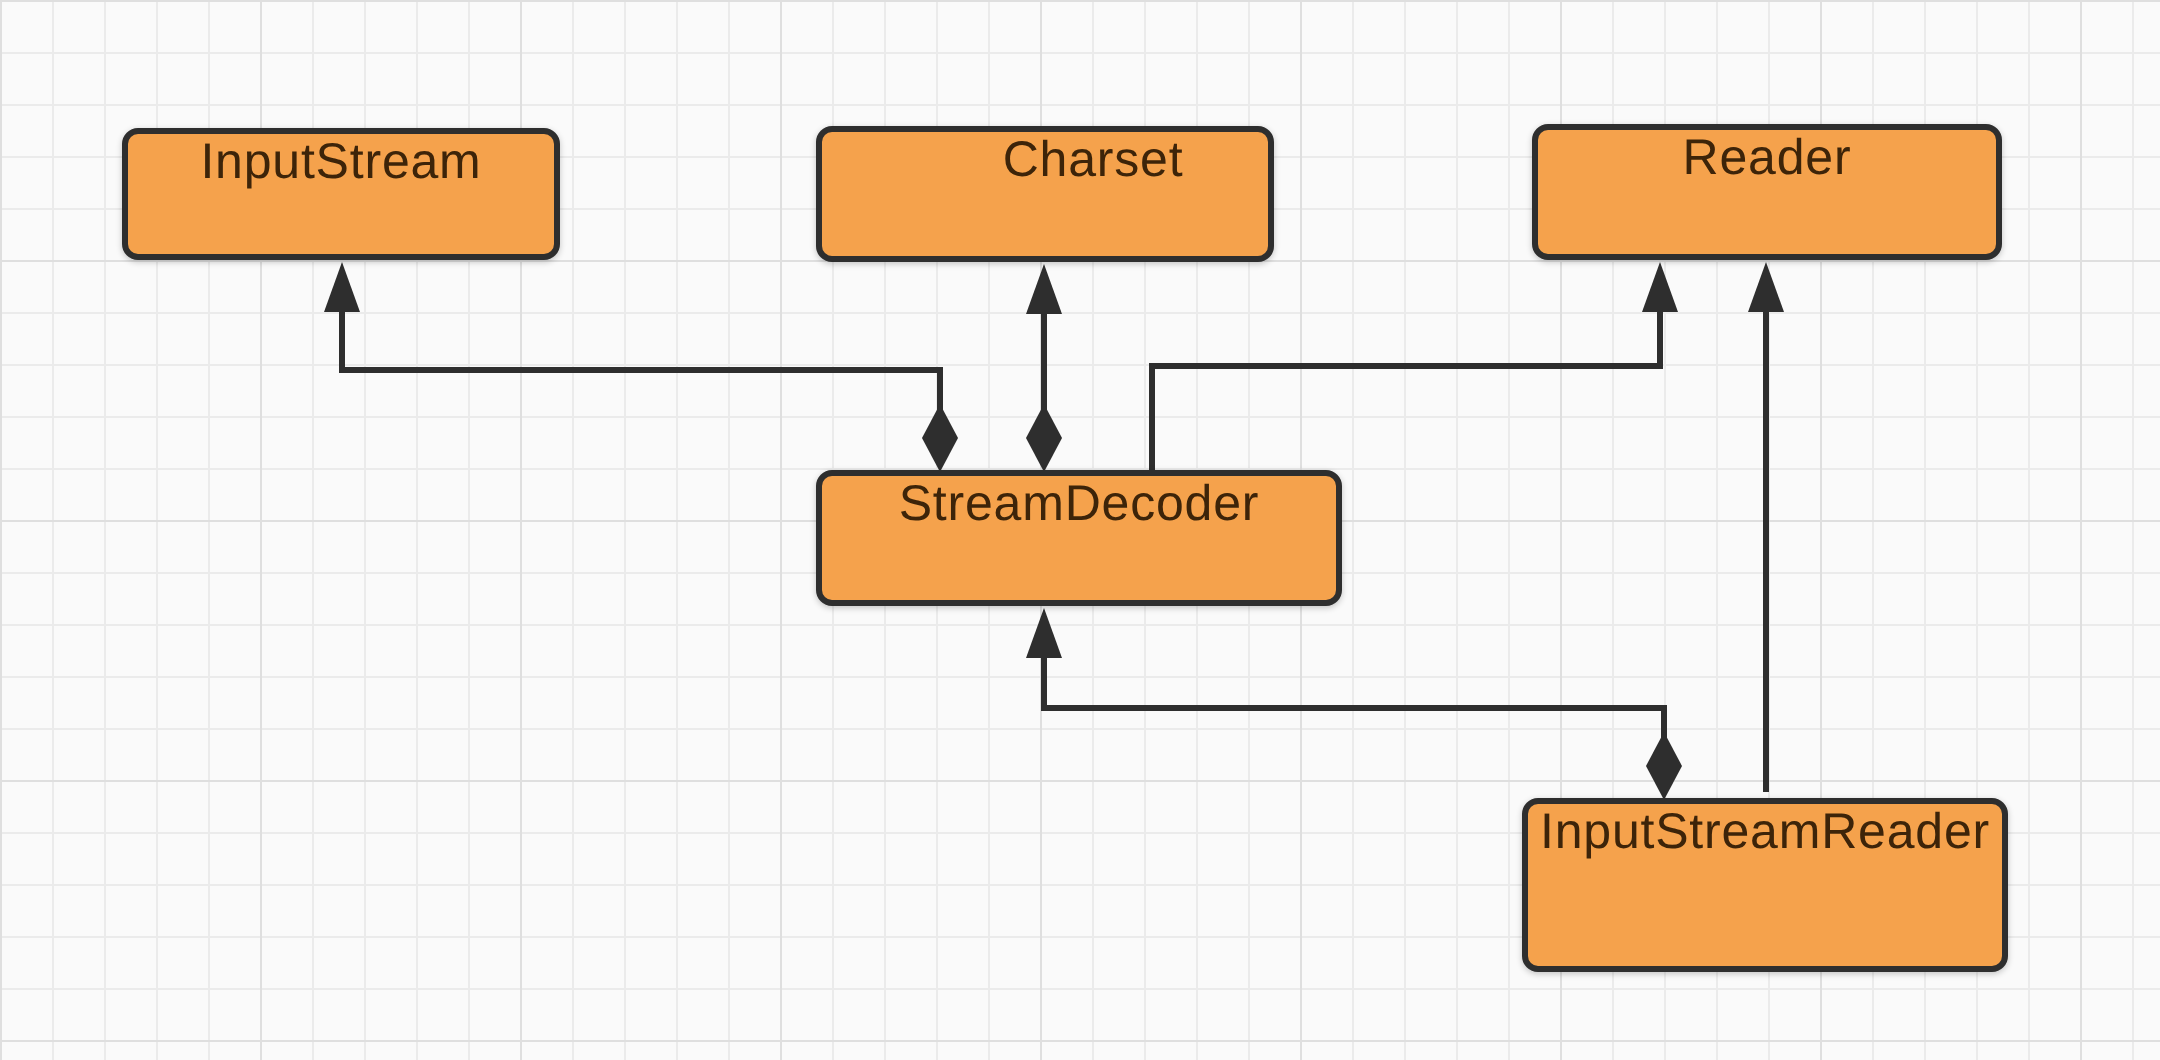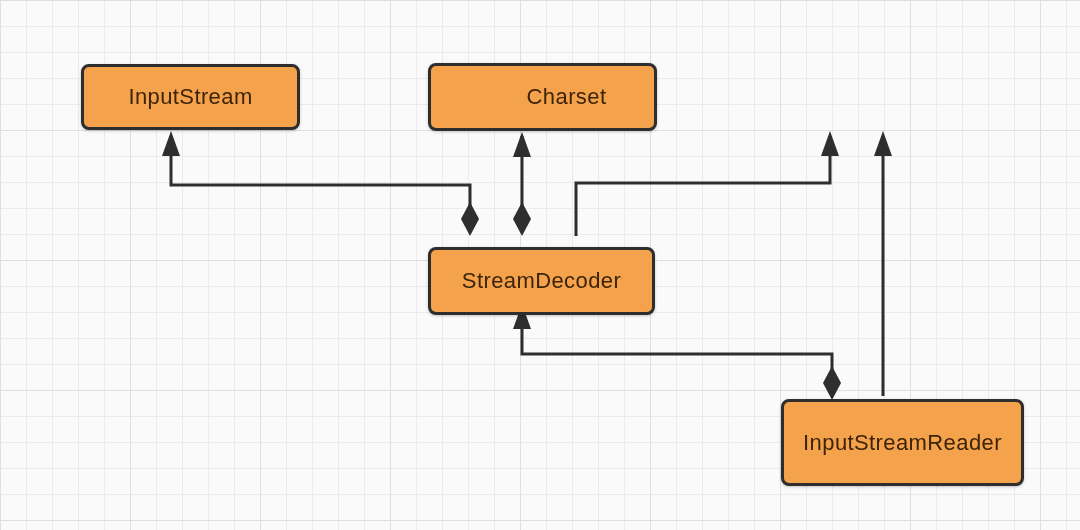--- a/index.html
+++ b/index.html
@@ -18,30 +18,29 @@
   }
   #edges{position:absolute;left:0;top:0;width:1080px;height:530px;}
   .edge-line{fill:none;stroke:var(--edge,#2e2e2e);stroke-width:3;}
   .edge-marker{fill:var(--edge,#2e2e2e);stroke:none;}
   .node{
     position:absolute;
     box-sizing:border-box;
     background:var(--node-fill,#f5a24c);
     border:3px solid var(--node-border,#2e2e2e);
     border-radius:8px;
-    display:flex;align-items:center;justify-content:center;
-    font-size:22px;letter-spacing:.4px;
+    display:flex;justify-content:center;
+    font-size:25px;letter-spacing:.4px;
     color:var(--text,#3d2409);
     box-shadow:0 1px 3px rgba(0,0,0,.22);
-    margin-left:20px;
   }
   #n-inputstream{left:61px;top:64px;width:219px;height:66px;}
   #n-charset{left:408px;top:63px;width:229px;height:68px;padding-left:48px;}
   #n-reader{left:766px;top:62px;width:235px;height:68px;}
-  #n-streamdecoder{left:408px;top:247px;width:227px;height:68px;}
+  #n-streamdecoder{left:408px;top:235px;width:263px;height:68px;}
   #n-inputstreamreader{left:761px;top:399px;width:243px;height:87px;}
 </style>
 </head>
 <body>
 
 <div id="canvas" style="--node-fill: #F5A24C; --node-border: #2E2E2E; --edge: #2E2E2E; --text: #3D2409; --bg: #FAFAFA; --grid-minor: #EBEBEB; --grid-major: #DFDFDF;">
 
   <svg id="edges" viewBox="0 0 1080 530" xmlns="http://www.w3.org/2000/svg">
 
     <g>
@@ -74,20 +73,23 @@
   </svg>
 
   <div class="node" id="n-inputstream">
     <span>InputStream</span>
   </div>
 
   <div class="node" id="n-charset">
     <span>Charset</span>
   </div>
 
+  <div class="node" id="n-reader">
+    <span>Reader</span>
+  </div>
 
   <div class="node" id="n-streamdecoder">
     <span>StreamDecoder</span>
   </div>
 
   <div class="node" id="n-inputstreamreader">
     <span>InputStreamReader</span>
   </div>
 
 </div>

